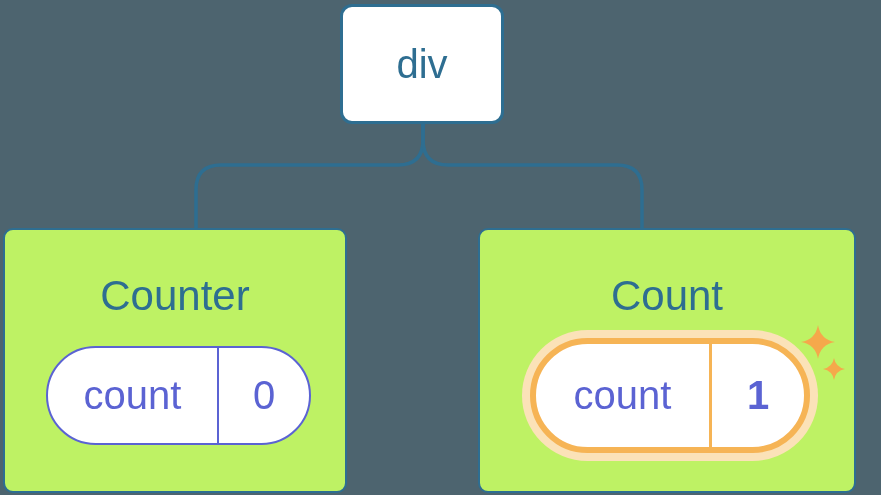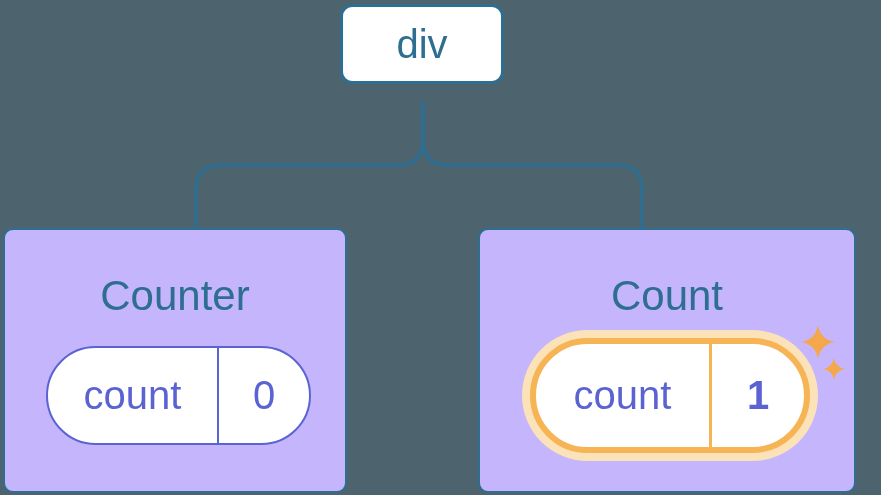--- a/index.html
+++ b/index.html
@@ -6,31 +6,31 @@
   .stage{
     position:relative;
     width:881px;height:495px;
     background:#4d646f;
     overflow:hidden;
     font-family:"Liberation Sans","DejaVu Sans",sans-serif;
   }
   .connectors{position:absolute;left:0;top:0;width:881px;height:495px;}
 
   .root-node{
-    position:absolute;left:340px;top:4px;width:164px;height:80px;
+    position:absolute;left:340px;top:4px;width:164px;height:120px;
     box-sizing:border-box;
     background:#ffffff;border:3px solid #2e6e91;border-radius:12px;
     display:flex;align-items:center;justify-content:center;
   }
   .root-node span{font-size:40px;font-weight:500;color:#2e6e91;}
 
   .card{
     position:absolute;top:228px;height:265px;
     box-sizing:border-box;
-    background:#c4b5fd;border:2px solid #2e6e91;border-radius:10px;
+    background:#bef264;border:2px solid #2e6e91;border-radius:10px;
   }
   .card-left{left:3px;width:344px;}
   .card-right{left:478px;width:378px;}
 
   .card-title{
     position:absolute;top:42px;left:0;width:100%;
     text-align:center;font-size:42px;font-weight:500;color:#2e6e91;
   }
 
   .pill{

